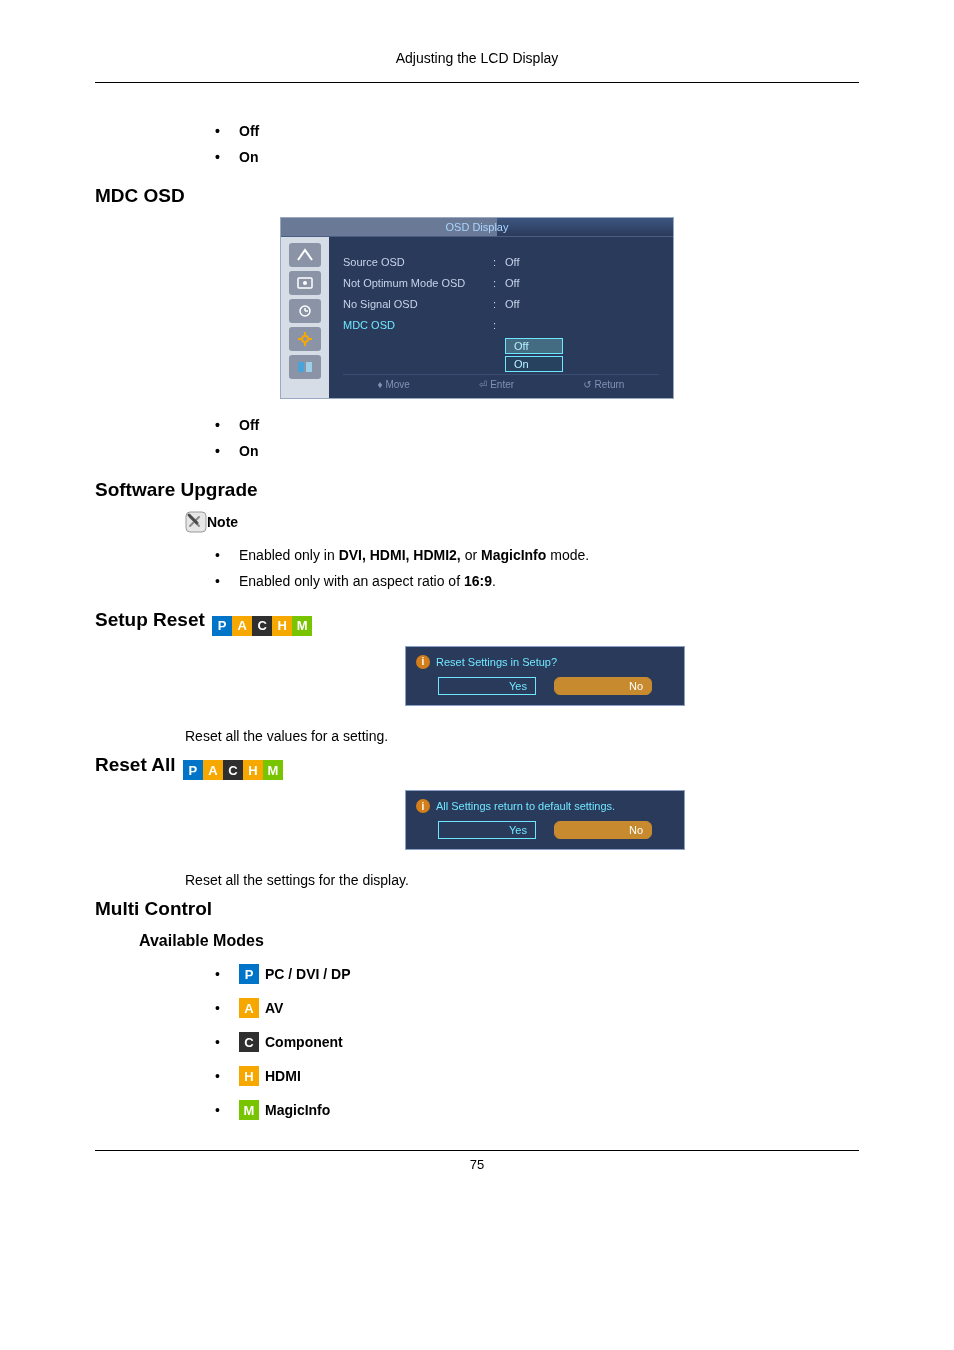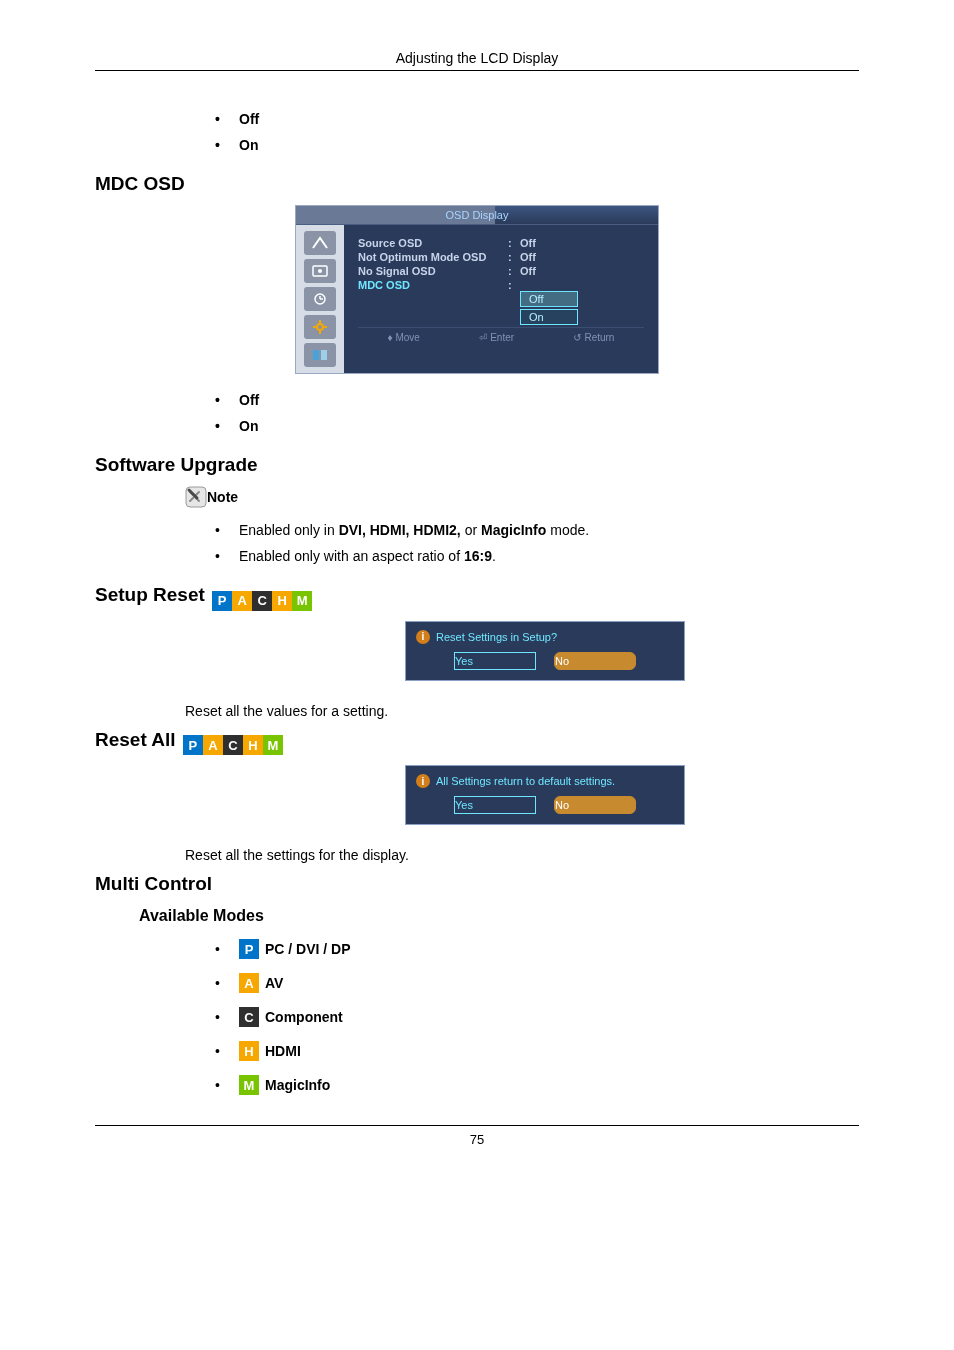--- a/index.html
+++ b/index.html
@@ -12,21 +12,21 @@
   }
   .page {
     width: 954px;
     margin: 0 auto;
     padding: 50px 95px 30px 95px;
     box-sizing: border-box;
   }
   .header-title {
     text-align: center;
     font-size: 14px;
-    padding-bottom: 4px;
+    padding-bottom: 16px;
     border-bottom: 1px solid #000;
     margin-bottom: 40px;
   }
   .bullet-list {
     padding-left: 120px;
     margin: 10px 0 20px 0;
   }
   .bullet-list .item {
     position: relative;
     padding-left: 24px;
@@ -82,21 +82,21 @@
   }
   .b-P { background: #0074c8; }
   .b-A { background: #f6a800; }
   .b-C { background: #2f2f2f; color:#fff; }
   .b-H { background: #f6a800; }
   .b-M { background: #79c400; }
 
   
   .osd-wrap {
     margin: 0 auto 18px auto;
-    width: 364px;
+    width: 394px;
   }
   .osd {
     background: #2a3a5a;
     border: 1px solid #9aa8c4;
     font-size: 11px;
     color: #c7d3ea;
   }
   .osd-title {
     text-align: center;
     color: #a8d4ff;
@@ -125,21 +125,21 @@
     gap: 4px;
   }
   .osd-ico {
     width: 32px; height: 24px;
     background: #8a94a6;
     border-radius: 3px;
     display:flex;align-items:center;justify-content:center;
     color:#fff;
   }
   .osd-main { flex: 1; padding: 10px 14px 4px 14px; }
-  .osd-row { display: flex; margin: 2px 0; font-weight: bold; }
+  .osd-row { display: flex; margin: 9px 0; }
   .osd-row .k { flex: 0 0 150px; }
   .osd-row .sep { flex: 0 0 12px; }
   .osd-row .v { flex: 1; }
   .osd-row.hl .k { color: #6fe6ff; }
   .osd-drop { margin-left: 162px; margin-top:-2px; }
   .osd-drop .opt { border:1px solid #6fe6ff; color:#b7f1ff; padding:1px 8px; width:40px; margin:2px 0; font-size:11px; background:#27425f; }
   .osd-drop .opt.first { background:#436b82; }
   .osd-footer {
     display:flex; justify-content: space-around;
     padding: 4px 0;
@@ -159,23 +159,23 @@
   }
   .dlg-title-row { display:flex; align-items:center; gap:6px; margin-bottom:8px; color:#6fe6ff;}
   .dlg-info {
     width:14px;height:14px;border-radius:50%;
     background:#d27f1b;color:#fff;display:inline-flex;align-items:center;justify-content:center;
     font-size:10px;font-weight:bold;
   }
   .dlg-btns { display:flex; gap:18px; justify-content:center; }
   .dlg-btn {
     border:1px solid #6fe6ff;
-    padding: 2px 0;
+    padding: 2px 8px;
     width: 80px;
-    text-align:left;
+    text-align:right;
     color:#6fe6ff;
     font-size:11px;
     background:#2a3a5a;
   }
   .dlg-btn.sel { background:#c78a2e; color:#fff; border-color:#c78a2e;border-radius:6px; }
 
   .footer {
     border-top: 1px solid #000;
     margin-top: 30px;
     text-align: center;

